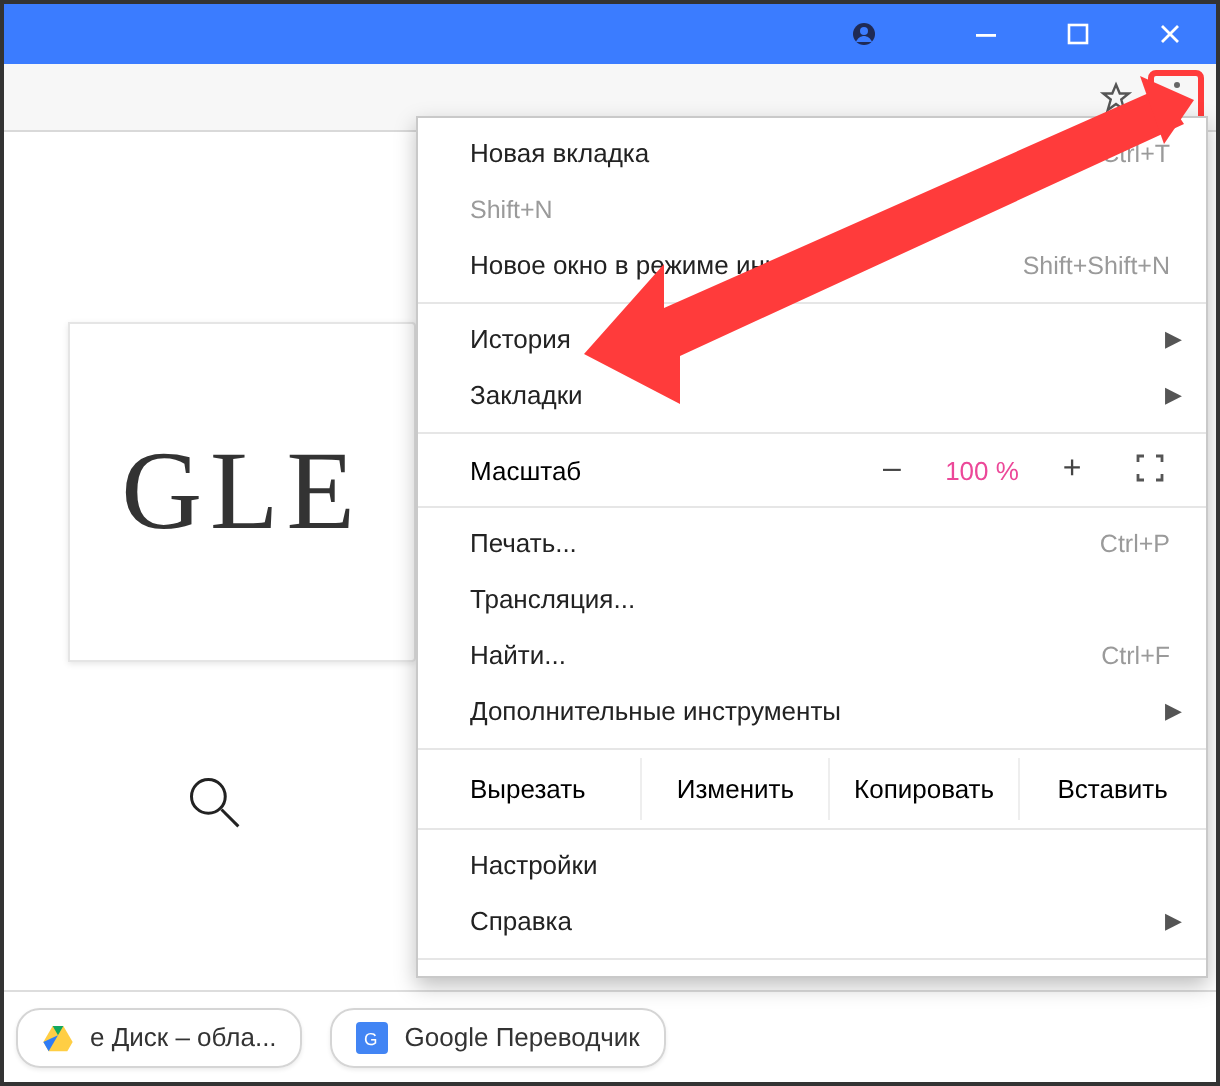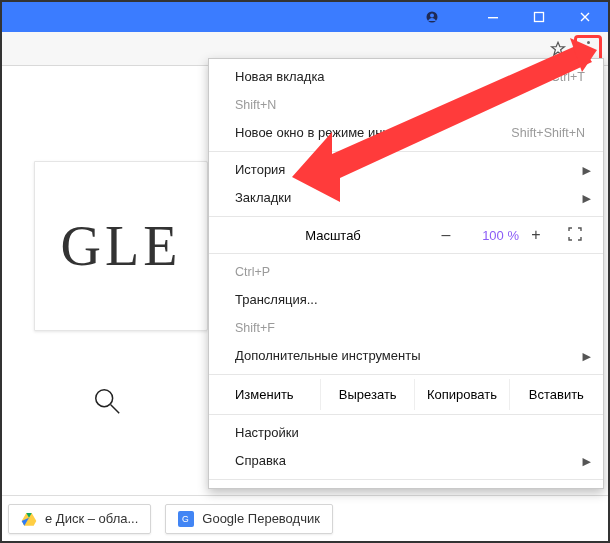--- a/index.html
+++ b/index.html
@@ -80,44 +80,44 @@
     padding: 5px 18px 5px 26px;
     color:#222;
     line-height:18px;
     position:relative;
   }
   .mi .lbl { flex:1; }
   .mi .accel { color:#9a9a9a; font-size:12.5px; }
   .mi .chev { color:#555; font-size:11px; position:absolute; right:12px;}
   
   .zoomrow { display:flex; align-items:center; padding:5px 14px 5px 26px;}
-  .zoomrow .lbl { flex:1;text-align:center;}
+  .zoomrow .lbl { flex:1;}
   .zctrl { display:flex; align-items:center; gap:2px;}
   .zbtn { width:30px; text-align:center; color:#444; font-size:16px; }
-  .zval { width:56px; text-align:right; color:#8b5cf6;}
+  .zval { width:56px; text-align:center; color:#ec4899;}
   .fullscr { width:28px; text-align:center; color:#444; margin-left:10px;}
   .fullscr svg { width:14px; height:14px;}
   
   .editrow { display:flex; align-items:stretch;}
   .editrow .cell {
     flex:1; text-align:center; padding:8px 4px;
     border-left:1px solid #eee;
   }
   .editrow .cell:first-child { border-left:none; text-align:left; padding-left:26px; flex:0.95;}
   
   .taskbar {
     position:absolute; left:0; right:0; bottom:0; height:46px;
     border-top:1px solid #ddd;
     display:flex; align-items:center; gap:14px;
     padding-left:6px; background:#fff;
   }
   .tab {
     display:flex; align-items:center; gap:8px;
     padding:6px 12px;
-    border:1px solid #d5d5d5; border-radius:2px;
+    border:1px solid #d5d5d5; border-radius:12px;
     box-shadow: 0 1px 2px rgba(0,0,0,.08);
     font-size:13px; color:#333;
   }
   .tab .favicon { width:16px; height:16px; }
   
   .arrow { position:absolute; top:30px; left:290px; width:310px; height:200px; pointer-events:none; z-index:20;}
 </style>
 </head>
 <body>
 
@@ -203,36 +203,38 @@
       <span class="zbtn">+</span>
     </div>
     <span class="fullscr">
       <svg viewBox="0 0 14 14">
           <path d="M1 4V1h3 M13 4V1h-3 M1 10v3h3 M13 10v3h-3" fill="none" stroke="#555" stroke-width="1.4"></path>
         </svg>
     </span>
   </div>
   <hr>
   <div class="mi">
+    <span class="lbl">Печать...</span>
     <span class="accel">Ctrl+P</span>
   </div>
   <div class="mi">
     <span class="lbl">Трансляция...</span>
   </div>
   <div class="mi">
-    <span class="accel">Shift+F</span>
+    <span class="lbl">Найти...</span>
+    <span class="accel">Ctrl+F</span>
   </div>
   <div class="mi">
     <span class="lbl">Дополнительные инструменты</span>
     <span class="chev">▶</span>
   </div>
   <hr>
   <div class="editrow">
+    <div class="cell">Вырезать</div>
     <div class="cell">Изменить</div>
-    <div class="cell">Вырезать</div>
     <div class="cell">Копировать</div>
     <div class="cell">Вставить</div>
   </div>
   <hr>
   <div class="mi">
     <span class="lbl">Настройки</span>
   </div>
   <div class="mi">
     <span class="lbl">Справка</span>
     <span class="chev">▶</span>

